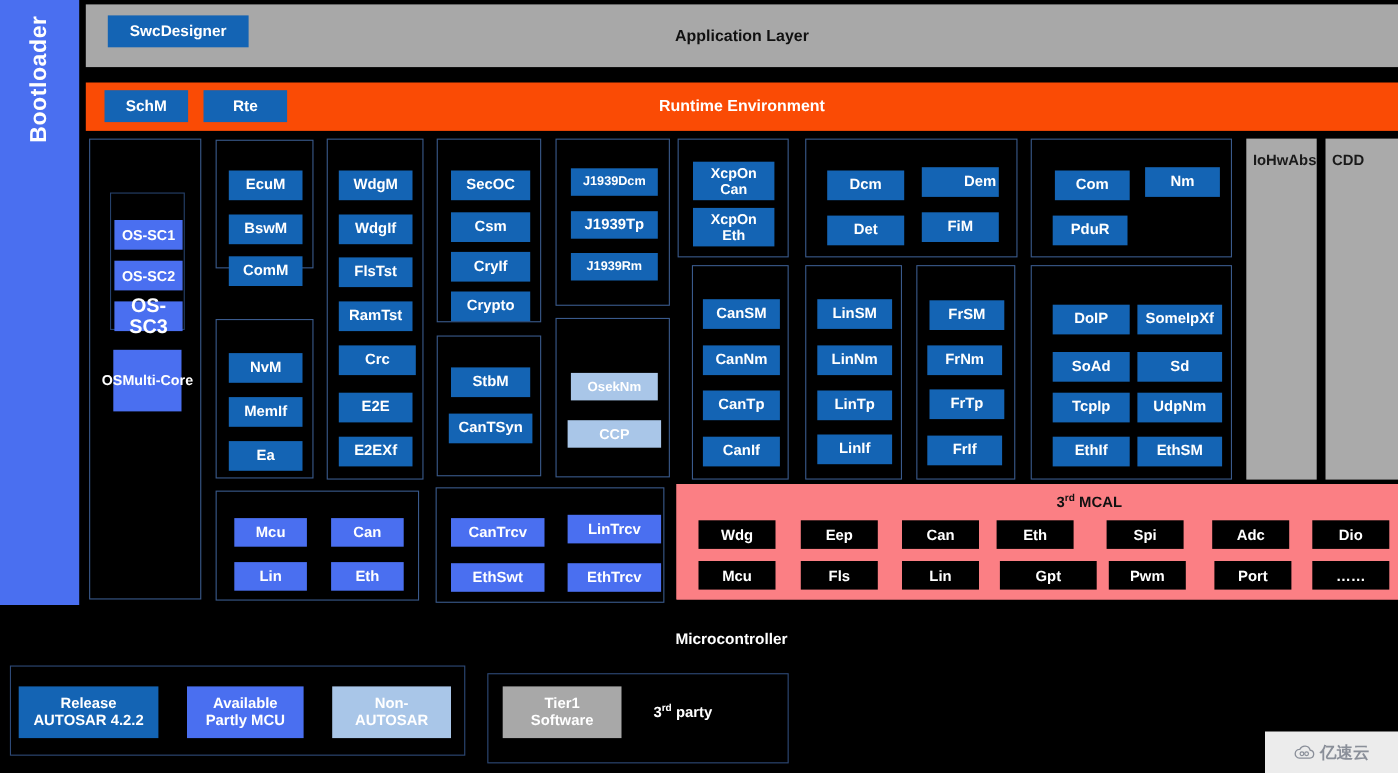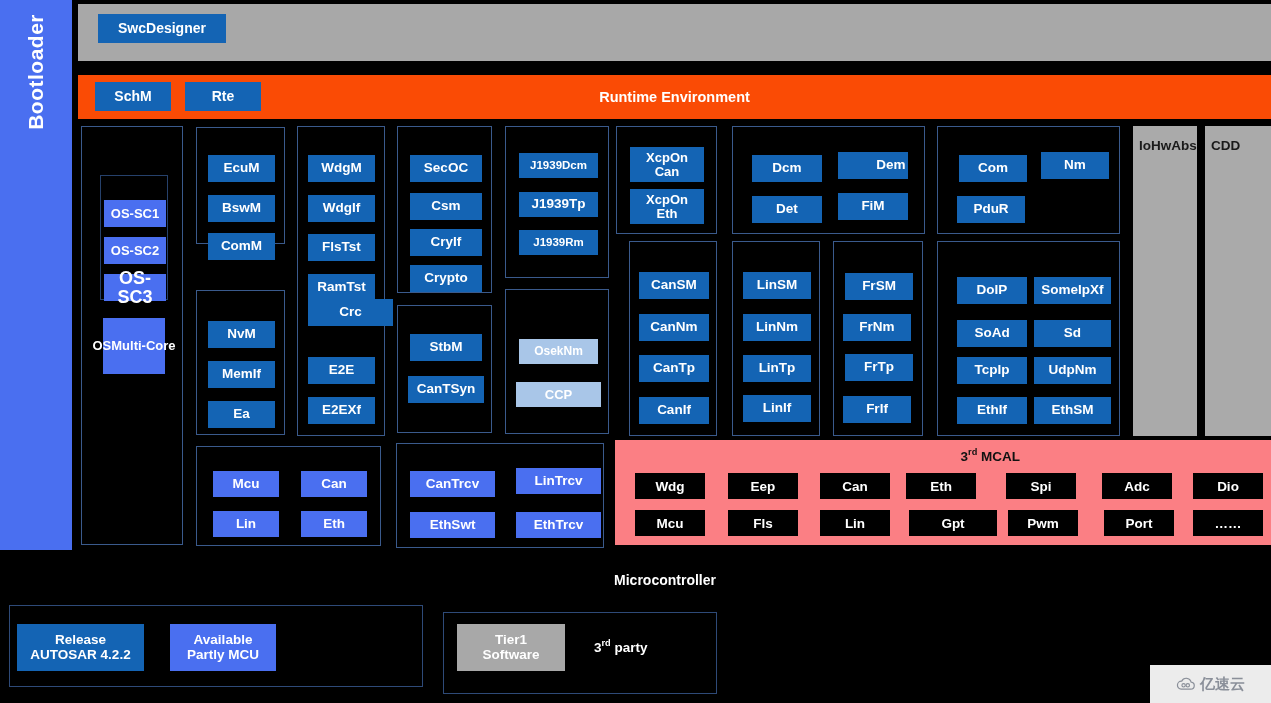--- a/index.html
+++ b/index.html
@@ -61,20 +61,21 @@
 </style>
 </head>
 <body>
 
 <div class="abs" id="bootloader">
   <span class="vtxt">Bootloader</span>
 </div>
 
 <div class="abs" id="app-layer">
   <div class="abs chip blue" style="left:20px;top:10px;width:128px;height:29px;font-size:14px;">SwcDesigner</div>
+  <div class="barlabel">Application Layer</div>
 </div>
 
 <div class="abs" id="rte-bar">
   <div class="abs chip blue" style="left:17px;top:7px;width:76px;height:29px;font-size:14px;">SchM</div>
   <div class="abs chip blue" style="left:107px;top:7px;width:76px;height:29px;font-size:14px;">Rte</div>
   <div class="barlabel">Runtime Environment</div>
 </div>
 
 <div class="abs grp" style="left:81px;top:126px;width:102px;height:419px;">
   <div class="abs grp2" style="left:18px;top:48px;width:68px;height:125px;">
@@ -99,21 +100,21 @@
   <div class="abs chip blue" style="left:11px;top:30px;width:67px;height:27px;font-size:13.5px;">NvM</div>
   <div class="abs chip blue" style="left:11px;top:70px;width:67px;height:27px;font-size:13.5px;">MemIf</div>
   <div class="abs chip blue" style="left:11px;top:110px;width:67px;height:27px;font-size:13.5px;">Ea</div>
 </div>
 
 <div class="abs grp" style="left:297px;top:126px;width:88px;height:310px;">
   <div class="abs chip blue" style="left:10px;top:28px;width:67px;height:27px;font-size:13.5px;">WdgM</div>
   <div class="abs chip blue" style="left:10px;top:68px;width:67px;height:27px;font-size:13.5px;">WdgIf</div>
   <div class="abs chip blue" style="left:10px;top:107px;width:67px;height:27px;font-size:13.5px;">FlsTst</div>
   <div class="abs chip blue" style="left:10px;top:147px;width:67px;height:27px;font-size:13.5px;">RamTst</div>
-  <div class="abs chip blue" style="left:10px;top:172px;width:85px;height:27px;font-size:13.5px;">Crc</div>
+  <div class="abs chip blue" style="left:10px;top:187px;width:70px;height:27px;font-size:13.5px;">Crc</div>
   <div class="abs chip blue" style="left:10px;top:230px;width:67px;height:27px;font-size:13.5px;">E2E</div>
   <div class="abs chip blue" style="left:10px;top:270px;width:67px;height:27px;font-size:13.5px;">E2EXf</div>
 </div>
 
 <div class="abs grp" style="left:397px;top:126px;width:95px;height:167px;">
   <div class="abs chip blue" style="left:12px;top:28px;width:72px;height:27px;font-size:13.5px;">SecOC</div>
   <div class="abs chip blue" style="left:12px;top:66px;width:72px;height:27px;font-size:13.5px;">Csm</div>
   <div class="abs chip blue" style="left:12px;top:102px;width:72px;height:27px;font-size:13.5px;">CryIf</div>
   <div class="abs chip blue" style="left:12px;top:138px;width:72px;height:27px;font-size:13.5px;">Crypto</div>
 </div>
@@ -234,20 +235,24 @@
 
 <div class="abs legendbox" style="left:9px;top:605px;width:414px;height:82px;">
   <div class="abs chip blue" style="left:7px;top:18px;width:127px;height:47px;font-size:13.5px;flex-direction:column;">
     <span>Release</span>
     <span>AUTOSAR 4.2.2</span>
   </div>
   <div class="abs chip lblue" style="left:160px;top:18px;width:106px;height:47px;font-size:13.5px;flex-direction:column;">
     <span>Available</span>
     <span>Partly MCU</span>
   </div>
+  <div class="abs chip pale" style="left:292px;top:18px;width:108px;height:47px;font-size:13.5px;flex-direction:column;color:#fff;">
+    <span>Non-</span>
+    <span>AUTOSAR</span>
+  </div>
 </div>
 
 <div class="abs legendbox" style="left:443px;top:612px;width:274px;height:82px;">
   <div class="abs chip gray" style="left:13px;top:11px;width:108px;height:47px;font-size:13.5px;flex-direction:column;">
     <span>Tier1</span>
     <span>Software</span>
   </div>
   <div class="abs" style="left:150px;top:25px;color:#fff;font-size:13.5px;font-weight:bold;"><span>3</span><sup>rd</sup><span> party</span></div>
 </div>
 

